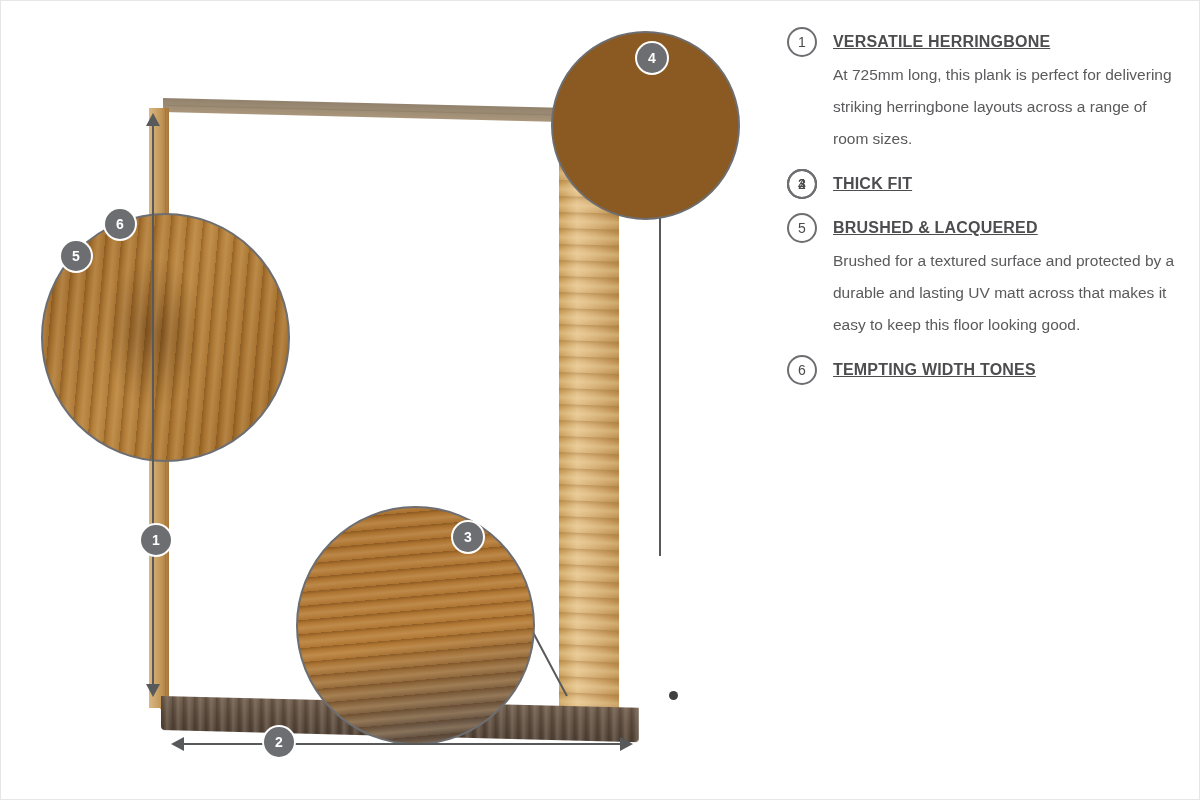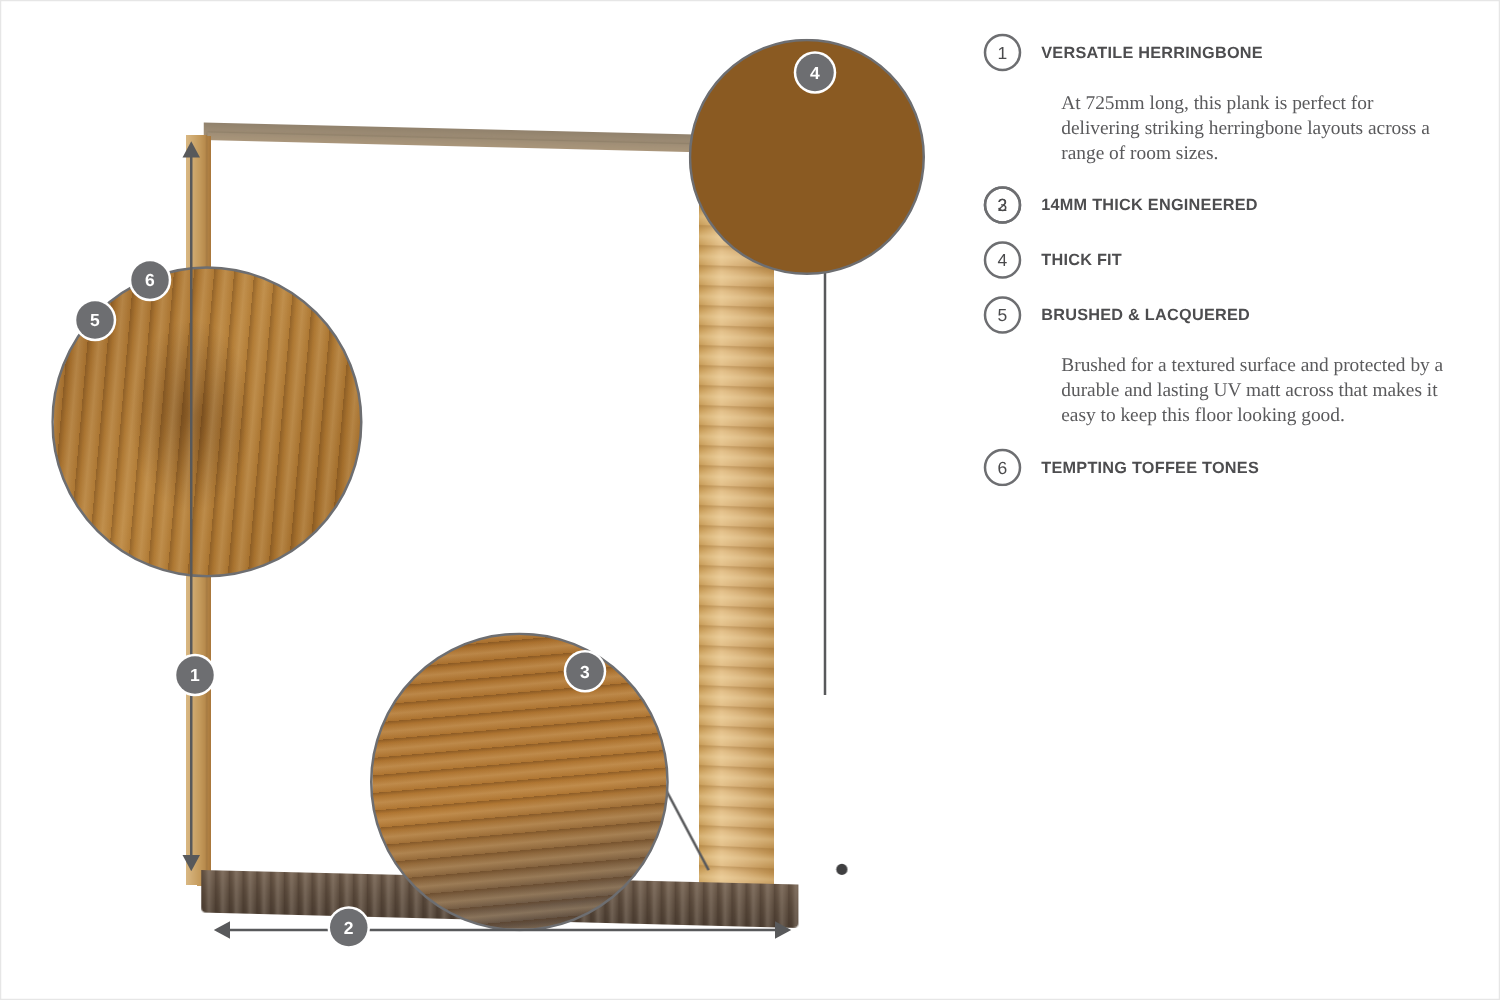--- a/index.html
+++ b/index.html
@@ -276,33 +276,33 @@
     border-radius: 50%;
     color: #4a4a4c;
     font-size: 14px;
     font-weight: 400;
     display: flex;
     align-items: center;
     justify-content: center;
     box-sizing: border-box;
   }
   .feature-title {
-    font-size: 13px;
+    font-size: 16px;
     font-weight: 700;
     color: #4d4d4f;
     letter-spacing: .2px;
     line-height: 30px;
     margin: 0 0 2px 0;
+    text-decoration: underline;
   }
   .feature-body {
     font-size: 15.5px;
     color: #5a5a5c;
-    line-height: 20px;
-    margin: 16px;
-    font-family: Liberation Serif, serif;
+    line-height: 32px;
+    margin: 0;
   }
 </style>
 </head>
 <body>
 
 <div id="page">
 
   <div id="illustration">
 
     <div class="plank-wrap">
@@ -344,33 +344,32 @@
       <p class="feature-title">VERSATILE HERRINGBONE</p>
       <p class="feature-body">At 725mm long, this plank is perfect for delivering striking herringbone layouts across a range of room sizes.</p>
     </div>
 
     <div class="feature">
       <div class="feature-num">2</div>
     </div>
 
     <div class="feature">
       <div class="feature-num">3</div>
-      <p class="feature-title">14MM THICK ENGINEERED</p>
     </div>
 
     <div class="feature">
       <div class="feature-num">4</div>
       <p class="feature-title">THICK FIT</p>
     </div>
 
     <div class="feature">
       <div class="feature-num">5</div>
       <p class="feature-title">BRUSHED &amp; LACQUERED</p>
       <p class="feature-body">Brushed for a textured surface and protected by a durable and lasting UV matt across that makes it easy to keep this floor looking good.</p>
     </div>
 
     <div class="feature">
       <div class="feature-num">6</div>
-      <p class="feature-title">TEMPTING TOFFEE TONES</p>
+      <p class="feature-title">TEMPTING WIDTH TONES</p>
     </div>
 
   </div>
 </div>
 
 </body></html>

